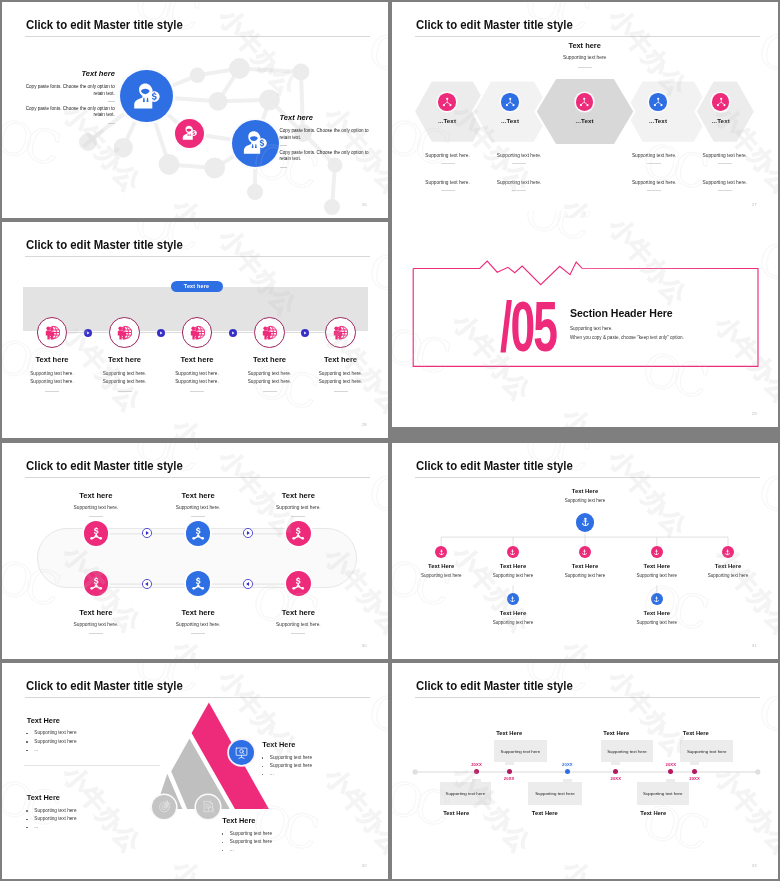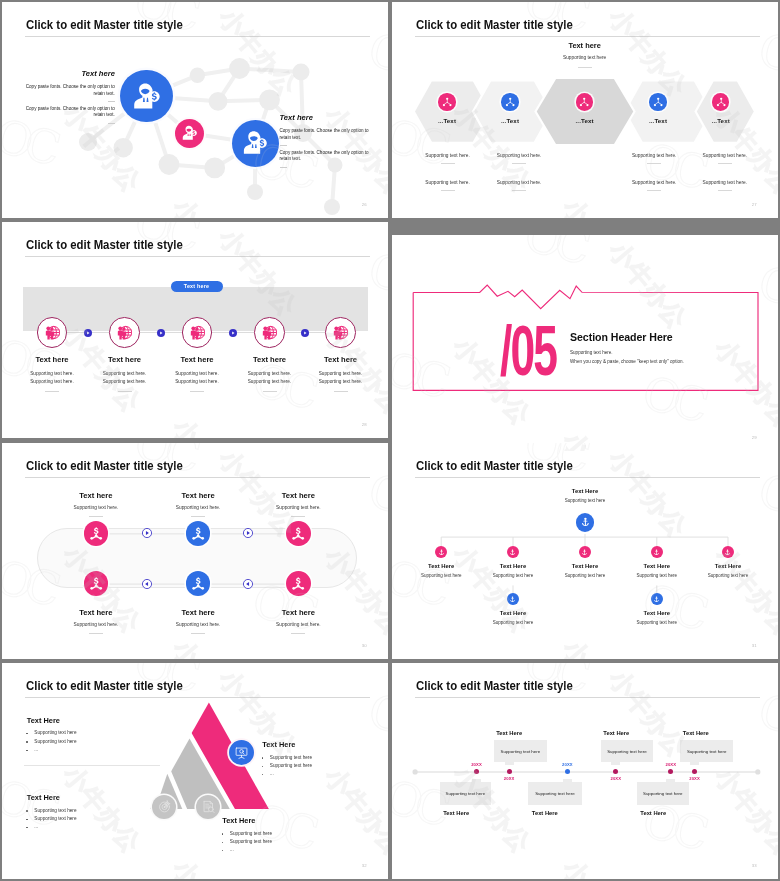--- a/index.html
+++ b/index.html
@@ -443,21 +443,21 @@
         <use href="#wm2t" transform="translate(60,112) rotate(50)"></use>
         <use href="#wm2t" transform="translate(322,114) rotate(50)"></use>
         <use href="#wm2t" transform="translate(170,206) rotate(50)"></use>
         <use href="#wm2l" transform="translate(-10,148) rotate(14)"></use>
         <use href="#wm2l" transform="translate(248,172) rotate(14)"></use>
         <use href="#wm2l" transform="translate(130,14) rotate(14)"></use>
         <use href="#wm2l" transform="translate(364,62) rotate(14)"></use>
       </svg>
       <div class="pgnum">28</div>
     </div>
-    <div class="slide" style="left: 392px; top: 235px;">
+    <div class="slide" style="left: 392px; top: 211px;">
       <svg class="abs" style="left:0;top:0" width="386" height="216">
         <polyline points="21.2,57.5 87.7,57.5 95.2,50.2 105.2,61.2 116,56.3 122.7,61.8 130.2,55 148.7,73.7 167.7,55.3 178,63.7 184.2,51 190,57.3 366,57.5 366,155.3 21.2,155.3 21.2,57.5" fill="none" stroke="#ee2b7b" stroke-width="1.15" stroke-linejoin="miter"></polyline>
       </svg>
       <div class="abs sh-num" style="left:108px;top:80px;">/05</div>
       <div class="abs sh-h" style="left:178px;top:96px;">Section Header Here</div>
       <div class="abs sh-s" style="left:178px;top:114.5px;">Supporting text here.</div>
       <div class="abs sh-s" style="left:178px;top:123.5px;">When you copy &amp; paste, choose "keep text only" option.</div>
       <svg class="wm" width="386" height="216" viewBox="0 0 386 216">
         <defs>
           <g id="wm3t">

